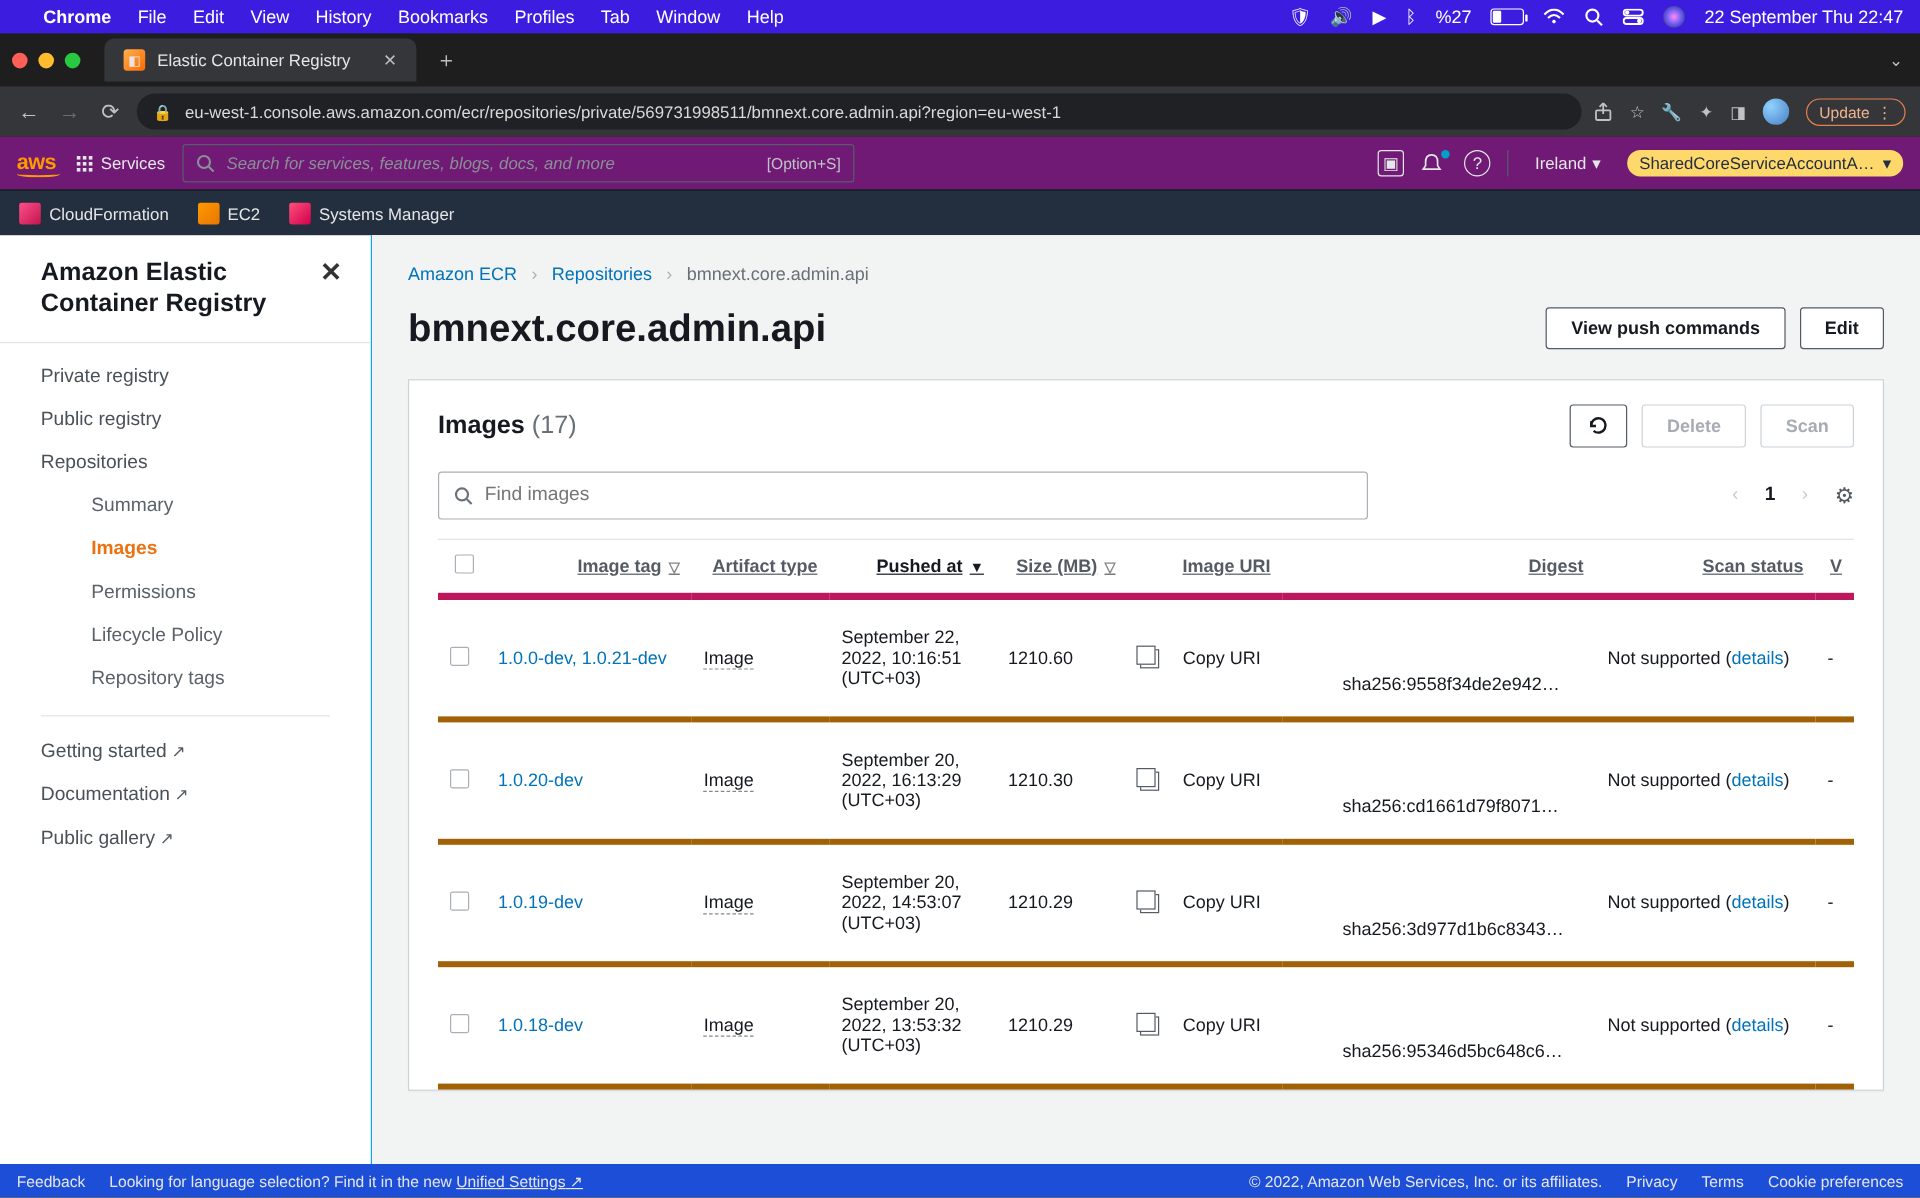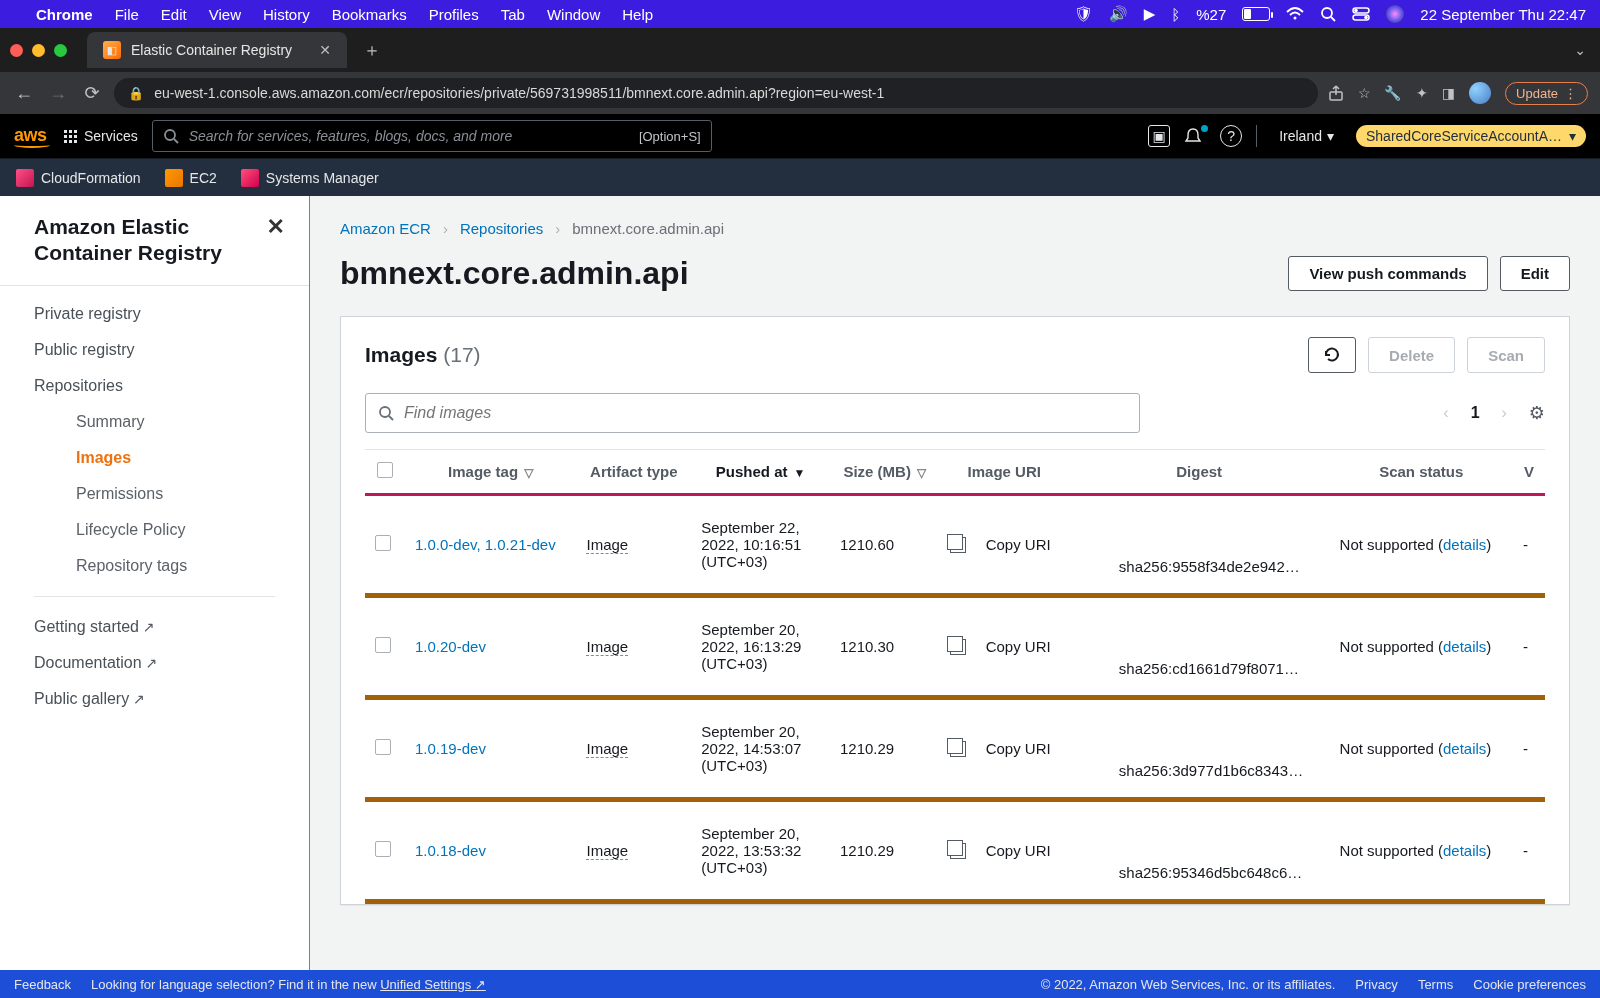--- a/index.html
+++ b/index.html
@@ -32,21 +32,21 @@
     
     .chrome-toolbar { height: 42px; background: #35363a; display: flex; align-items: center; gap: 10px; padding: 0 12px; color: #c1c1c1; font-size: 14px; }
     .chrome-toolbar .navbtn { width: 24px; text-align: center; font-size: 18px; }
     .chrome-toolbar .addr { flex: 1; background: #202124; border-radius: 20px; height: 30px; display: flex; align-items: center; padding: 0 14px; gap: 10px; color: #d9d9d9; }
     .chrome-toolbar .addr .lock { color: #9aa0a6; font-size: 13px; }
     .chrome-toolbar .actions { display: flex; gap: 14px; align-items: center; }
     .chrome-toolbar .update { border: 1px solid #e6804d; color: #f0b38f; border-radius: 14px; padding: 3px 10px; font-size: 13px; display: flex; align-items: center; gap: 6px; }
     .chrome-toolbar .avatar { width: 22px; height: 22px; border-radius: 50%; background: radial-gradient(circle at 30% 30%, #8fd3ff, #4a7dc5); }
 
     
-    .aws-header { background: #000000; color: #e4e6e8; height: 44px; display: flex; align-items: center; padding: 0 14px; gap: 14px; font-size: 14px; }
+    .aws-header { background: #701a75; color: #e4e6e8; height: 44px; display: flex; align-items: center; padding: 0 14px; gap: 14px; font-size: 14px; }
     .aws-logo { color: #ff9900; font-weight: 700; font-size: 18px; letter-spacing: -0.5px; }
     .aws-logo .swoosh { display: block; height: 6px; width: 36px; border-bottom: 2px solid #ff9900; border-radius: 0 0 50% 50%; margin-top: -4px; }
     .aws-header .services { display: flex; align-items: center; gap: 7px; cursor: pointer; }
     .grid9 { display: grid; grid-template-columns: repeat(3,3px); grid-auto-rows: 3px; gap: 2px; }
     .grid9 i { background: #e4e6e8; }
     .aws-search { flex: 0 0 560px; height: 32px; border: 1px solid #555d68; border-radius: 3px; display: flex; align-items: center; padding: 0 10px; color: #8a8f96; gap: 10px; }
     .aws-search .hint { flex: 1; font-style: italic; }
     .aws-search .kbd { color: #c0c3c7; font-size: 13px; }
     .aws-header .spacer { flex: 1; }
     .aws-header .icon { position: relative; width: 22px; text-align: center; color: #e4e6e8; }
@@ -92,28 +92,28 @@
     .btn-row { display: flex; gap: 12px; }
 
     .panel { background: #fff; border: 1px solid #cdd3d8; border-radius: 0; padding: 20px 24px 0; margin: 0 30px; box-shadow: 0 1px 1px rgba(0,0,0,0.04); }
     .panel-head { display: flex; justify-content: space-between; align-items: center; margin-bottom: 20px; }
     .panel-head h3 { font-size: 21px; font-weight: 700; }
     .panel-head h3 .count { font-weight: 400; color: #687078; }
     .refresh-btn { border: 1px solid #545b64; border-radius: 3px; width: 48px; height: 36px; display: flex; align-items: center; justify-content: center; cursor: pointer; }
 
     .search-row { display: flex; justify-content: space-between; align-items: center; margin-bottom: 16px; }
     .search-box { flex: 0 0 775px; border: 1px solid #aab0b5; border-radius: 3px; height: 40px; display: flex; align-items: center; padding: 0 12px; gap: 10px; color: #687078; }
-    .search-box input { border: none; outline: none; flex: 1; font-size: 16px; font-style: italic; color: #000000; background: transparent; }
+    .search-box input { border: none; outline: none; flex: 1; font-size: 16px; color: #000000; background: transparent; }
     .pager { display: flex; align-items: center; gap: 22px; color: #687078; font-size: 16px; }
     .pager .num { color: #16191f; font-weight: 600; }
     .pager .disabled-chev { color: #c7ccd1; }
     .settings-icon { font-size: 18px; color: #545b64; }
 
     table { width: 100%; border-collapse: collapse; font-size: 15px; }
-    thead th { text-align: center; padding: 12px 10px; color: #545b64; font-weight: 600; border-top: 1px solid #e1e4e7; border-bottom: 3px solid #be185d; vertical-align: middle; }
+    thead th { text-align: right; padding: 12px 10px; color: #545b64; font-weight: 600; border-top: 1px solid #e1e4e7; border-bottom: 6px solid #be185d; vertical-align: middle; text-decoration: underline; }
     thead th.sorted { color: #16191f; }
     thead th .sort { color: #888; margin-left: 6px; font-size: 12px; }
     thead th.sorted .sort { color: #16191f; }
     tbody td { padding: 18px 10px; border-bottom: 5px solid #a16207; vertical-align: middle; color: #16191f; }
     tbody td.link a { color: #0073bb; text-decoration: none; }
     tbody td.mono { color: #16191f; }
     tbody td.underlined span { border-bottom: 1px dashed #888; }
     .chk { width: 16px; height: 16px; border: 1px solid #aab0b5; border-radius: 2px; display: inline-block; }
     .copy-uri { display: flex; align-items: center; gap: 20px; color: #16191f; }
     .copy-uri .ci { width: 16px; height: 16px; border: 1px solid #545b64; position: relative; }

